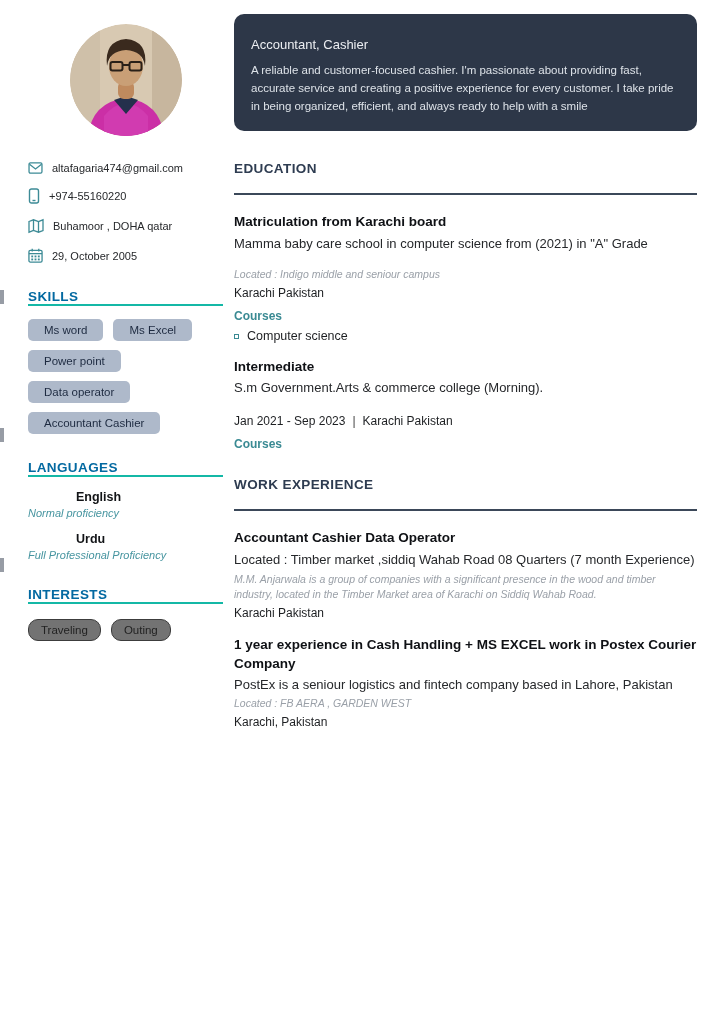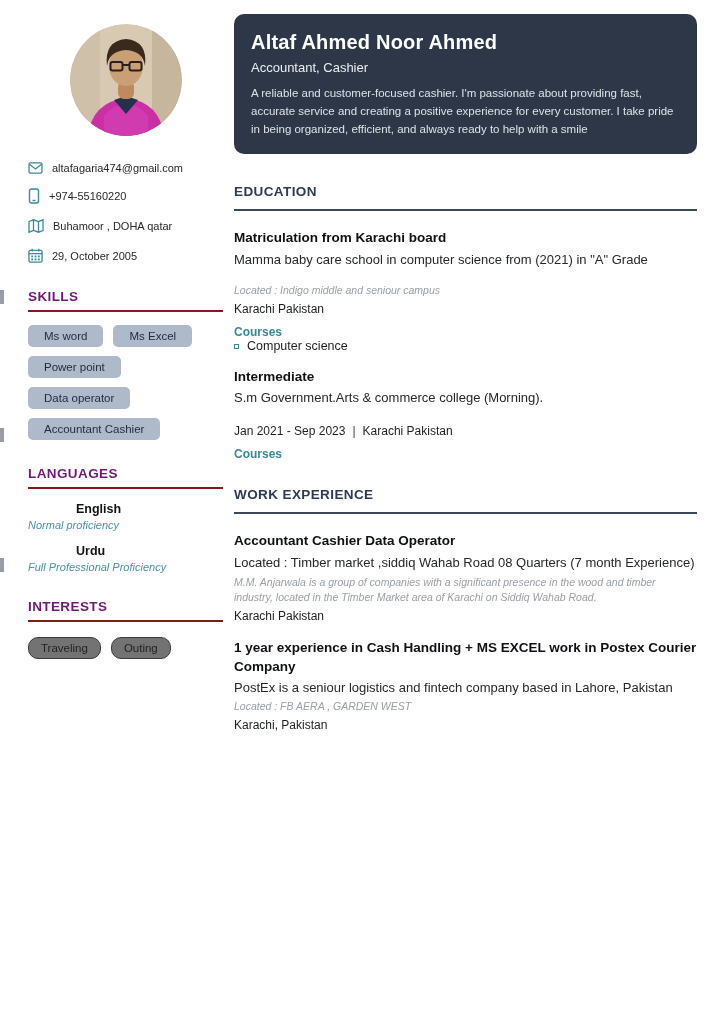--- a/index.html
+++ b/index.html
@@ -25,23 +25,22 @@
   .photo-wrap svg { display: block; }
 
   .contact { margin-top: 26px; }
   .contact-row { display: flex; align-items: center; gap: 9px; margin-bottom: 14px; }
   .contact-row svg { flex: 0 0 auto; }
   .contact-text { font-size: 11px; color: #26282b; }
 
   .side-heading {
     margin-top: 26px;
     font-size: 13.5px; font-weight: bold; letter-spacing: 0.4px;
-    color: #701a75;
-    border-bottom: 2px solid #7f1d1d;
-    padding-bottom: 6px;
+    color: #0369a1;
+    border-bottom: 2px solid #14b8a6;
   }
 
   .chips { display: flex; flex-wrap: wrap; gap: 9px 10px; margin-top: 13px; }
   .chip {
     background: #aeb9ca; color: #1d2a40;
     font-size: 11.5px; padding: 5px 16px; border-radius: 5px;
     white-space: nowrap;
   }
 
   .lang-name { margin-top: 13px; font-size: 12.5px; font-weight: bold; color: #121417; padding-left: 48px; }
@@ -62,35 +61,35 @@
   }
   .person-name { font-size: 20px; font-weight: bold; letter-spacing: 0.2px; }
   .person-title { margin-top: 6px; font-size: 13px; color: #eceef2; }
   .person-summary { margin-top: 10px; font-size: 11.5px; line-height: 1.55; color: #dde2e8; }
 
   .section-heading {
     margin-top: 30px;
     font-size: 13.5px; font-weight: bold; letter-spacing: 0.4px;
     color: #2e3c51;
     border-bottom: 2px solid #3b4859;
-    padding-bottom: 10px;
+    padding-bottom: 17px;
   }
   .section-heading.work { margin-top: 26px; }
 
   .entry { margin-top: 18px; }
   .entry-title { font-size: 13.5px; font-weight: bold; color: #0f1115; line-height: 1.35; }
   .entry-sub { margin-top: 3px; font-size: 13px; color: #26282b; line-height: 1.4; }
   .muted-italic { font-size: 10.5px; font-style: italic; color: #9aa0a8; line-height: 1.45; }
   .entry .muted-italic.spaced { margin-top: 14px; }
   .plain-loc { margin-top: 4px; font-size: 12px; color: #1d1f22; }
   .dates-row { margin-top: 17px; font-size: 12px; color: #1d1f22; }
   .dates-row .sep { margin: 0 7px; color: #444; }
 
   .courses-label { margin-top: 9px; font-size: 12px; font-weight: bold; color: #3a8a93; }
-  .course-row { display: flex; }
+  .course-row { display: flex; margin-top: 6px; }
   .course-col { width: 232px; display: flex; align-items: center; }
   .course-item { display: flex; align-items: center; font-size: 12.5px; color: #1d1f22; }
   .sq-bullet {
     display: inline-block; width: 5px; height: 5px;
     border: 1.5px solid #3a8a93; margin-right: 8px; flex: 0 0 auto;
   }
 </style>
 </head>
 <body>
 
@@ -184,21 +183,20 @@
   <h2 class="side-heading">INTERESTS</h2>
   <div class="outline-chips">
     <span class="outline-chip">Traveling</span>
     <span class="outline-chip">Outing</span>
   </div>
 </aside>
 
 <main class="main">
 
   <header class="header-card">
-    <div class="person-name">Altaf Ahmed Noor Ahmed</div>
     <div class="person-title">Accountant, Cashier</div>
     <div class="person-summary">A reliable and customer-focused cashier. I'm passionate about providing fast, accurate service and creating a positive experience for every customer. I take pride in being organized, efficient, and always ready to help with a smile</div>
   </header>
 
   <h2 class="section-heading">EDUCATION</h2>
 
   <section class="entry">
     <div class="entry-title">Matriculation from Karachi board</div>
     <div class="entry-sub">Mamma baby care school in computer science from (2021) in "A" Grade</div>
     <div class="muted-italic spaced">Located : Indigo middle and seniour campus</div>

